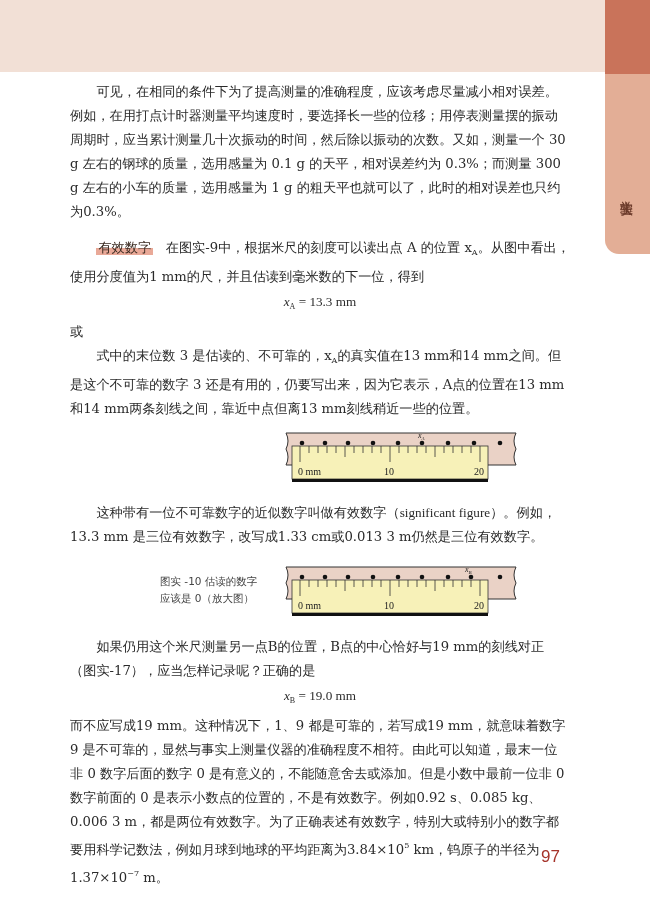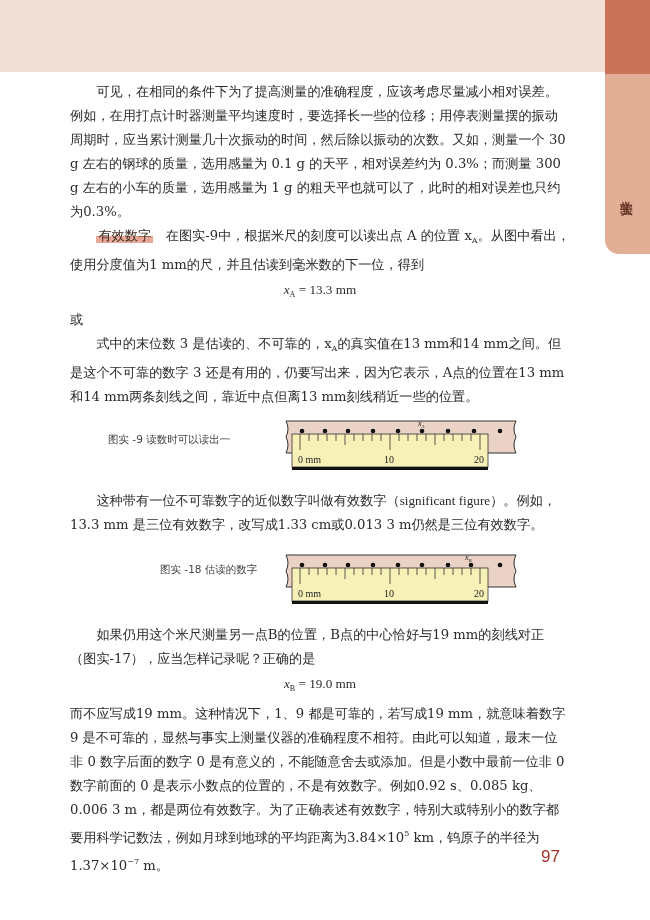--- a/index.html
+++ b/index.html
@@ -33,30 +33,29 @@
 
 <div class="top-band"></div>
 <div class="top-band-right"></div>
 <div class="tab-dark"></div>
 <div class="tab-light"></div>
 <div class="tab-label">学生实验</div>
 
 <div class="content">
   <p class="indent">可见，在相同的条件下为了提高测量的准确程度，应该考虑尽量减小相对误差。例如，在用打点计时器测量平均速度时，要选择长一些的位移；用停表测量摆的振动周期时，应当累计测量几十次振动的时间，然后除以振动的次数。又如，测量一个 30 g 左右的钢球的质量，选用感量为 0.1 g 的天平，相对误差约为 0.3%；而测量 300 g 左右的小车的质量，选用感量为 1 g 的粗天平也就可以了，此时的相对误差也只约为0.3%。</p>
 
-  <p style="margin-top:0;"><span class="keyword">有效数字</span>&nbsp;&nbsp;&nbsp;<span>在图实-9中，根据米尺的刻度可以读出点 A 的位置 x</span><span class="sub">A</span><span>。从图中看出，使用分度值为1 mm的尺，并且估读到毫米数的下一位，得到</span></p>
+  <p style="margin-top:12px;"><span class="keyword">有效数字</span>&nbsp;&nbsp;&nbsp;<span>在图实-9中，根据米尺的刻度可以读出点 A 的位置 x</span><span class="sub">A</span><span>。从图中看出，使用分度值为1 mm的尺，并且估读到毫米数的下一位，得到</span></p>
 
   <p class="formula"><i>x</i><span class="sub">A</span><span> = 13.3 mm</span></p>
   <p>或</p>
 
   <p class="indent"><span>式中的末位数 3 是估读的、不可靠的，x</span><span class="sub">A</span><span>的真实值在13 mm和14 mm之间。但是这个不可靠的数字 3 还是有用的，仍要写出来，因为它表示，A点的位置在13 mm和14 mm两条刻线之间，靠近中点但离13 mm刻线稍近一些的位置。</span></p>
 
   <div class="fig">
     <div class="fig-caption">
-      <div>图实 -9  读数时可以读出一</div>
     </div>
     <svg class="ruler-svg" width="238" height="62">
       <path d="M4,4 L234,4 Q230,12 234,20 Q230,28 234,36 L4,36 Q8,28 4,20 Q8,12 4,4 Z" fill="#ead2c6" stroke="#333" stroke-width="1"></path>
       <g fill="#111">
         <circle cx="20" cy="14" r="2.3"></circle>
           <circle cx="43" cy="14" r="2.3"></circle>
           <circle cx="66" cy="14" r="2.3"></circle>
           <circle cx="91" cy="14" r="2.3"></circle>
           <circle cx="116" cy="14" r="2.3"></circle>
           <circle cx="140" cy="14" r="2.3"></circle>
@@ -93,21 +92,22 @@
       <text x="16" y="46" font-size="10" font-family="Liberation Serif,serif" fill="#222">0 mm</text>
       <text x="102" y="46" font-size="10" font-family="Liberation Serif,serif" fill="#222">10</text>
       <text x="192" y="46" font-size="10" font-family="Liberation Serif,serif" fill="#222">20</text>
     </svg>
   </div>
 
   <p class="indent"><span>这种带有一位不可靠数字的近似数字叫做有效数字（</span><span class="bold-en">significant figure</span><span>）。例如，13.3 mm 是三位有效数字，改写成1.33 cm或0.013 3 m仍然是三位有效数字。</span></p>
 
   <div class="fig" style="margin-top:14px;">
     <div class="fig-caption" style="left:90px; top:10px;">
-      <div>图实 -18  估读的数字</div>
+      <div>图实 -10  估读的数字</div>
+      <div>应该是 0（放大图）</div>
     </div>
     <svg class="ruler-svg" width="238" height="62">
       <path d="M4,4 L234,4 Q230,12 234,20 Q230,28 234,36 L4,36 Q8,28 4,20 Q8,12 4,4 Z" fill="#ead2c6" stroke="#333" stroke-width="1"></path>
       <g fill="#111">
         <circle cx="20" cy="14" r="2.3"></circle>
           <circle cx="43" cy="14" r="2.3"></circle>
           <circle cx="66" cy="14" r="2.3"></circle>
           <circle cx="91" cy="14" r="2.3"></circle>
           <circle cx="116" cy="14" r="2.3"></circle>
           <circle cx="140" cy="14" r="2.3"></circle>

